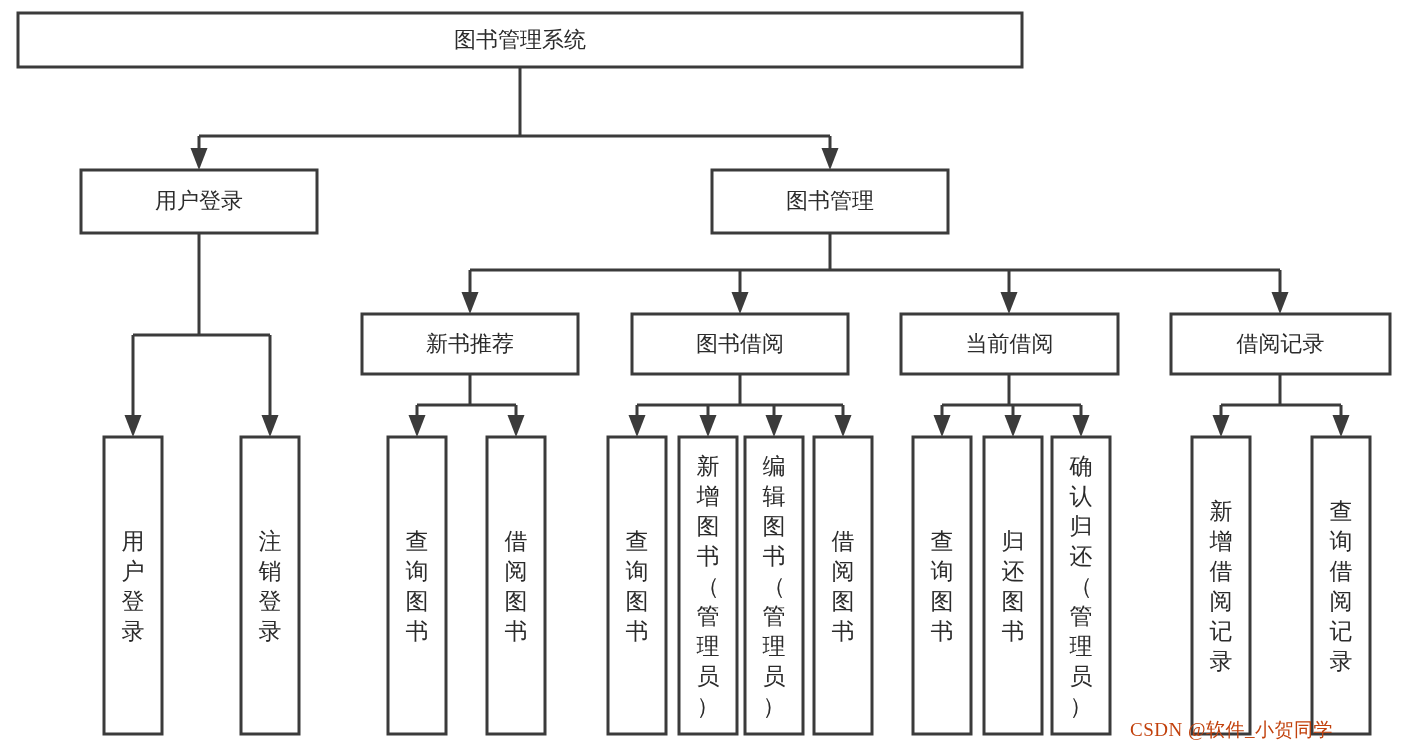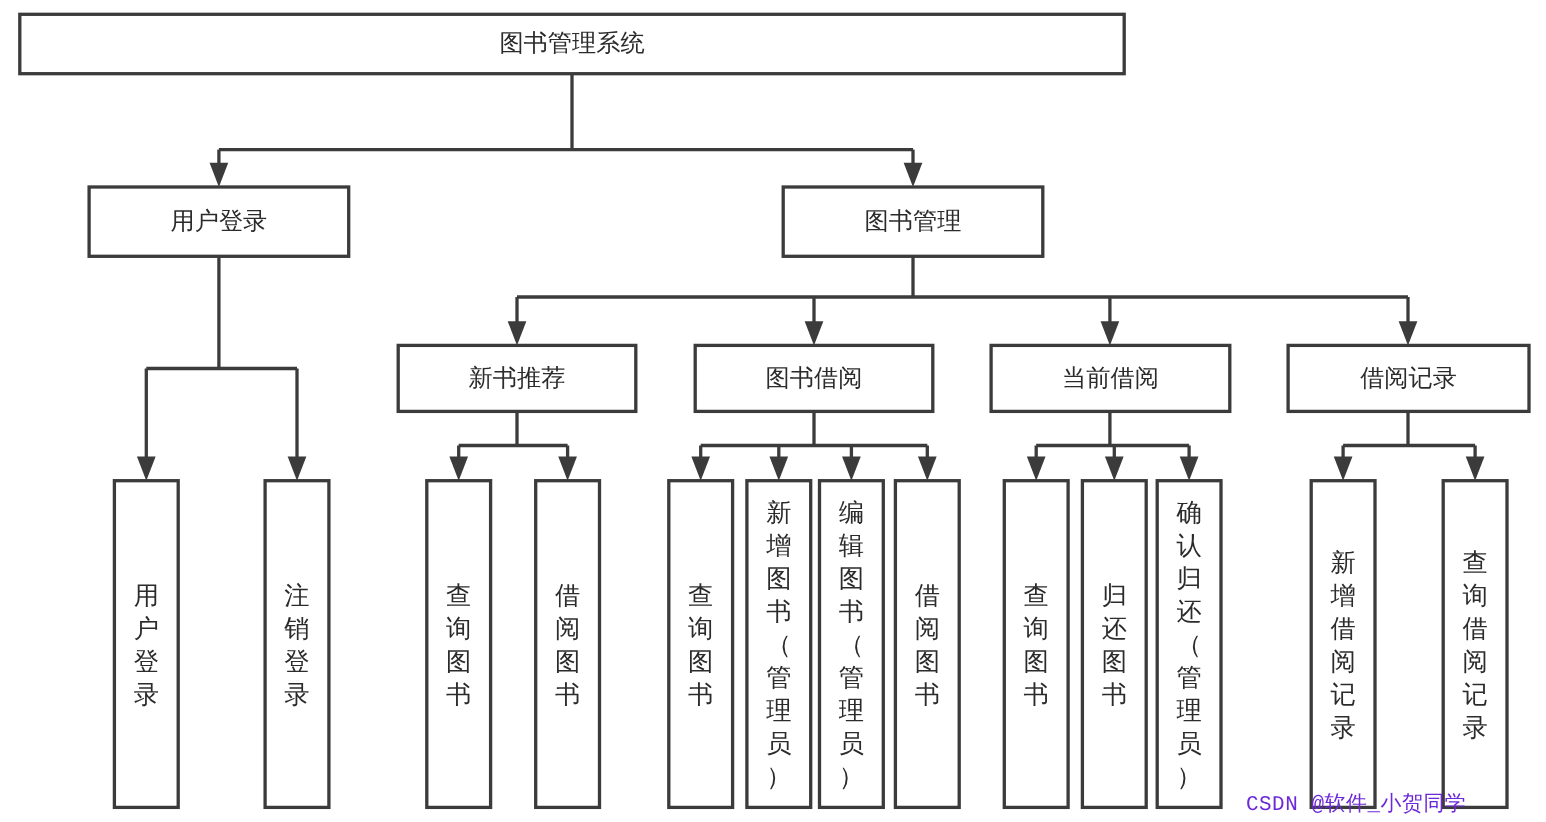--- a/index.html
+++ b/index.html
@@ -52,22 +52,22 @@
     stroke-linecap: butt;
   }
   .arrow-head {
     fill: #3b3b3b;
     stroke: none;
   }
   .watermark {
     position: absolute;
     right: 8px;
     bottom: 4px;
-    color: #6d28d9;
-    font-family: Liberation Mono, monospace;
+    color: #c2410c;
+    font-family: Liberation Serif, serif;
     font-size: 19px;
     letter-spacing: 0.5px;
     white-space: nowrap;
     user-select: none;
   }
 </style>
 </head>
 <body>
 
 <div id="diagram-root">

